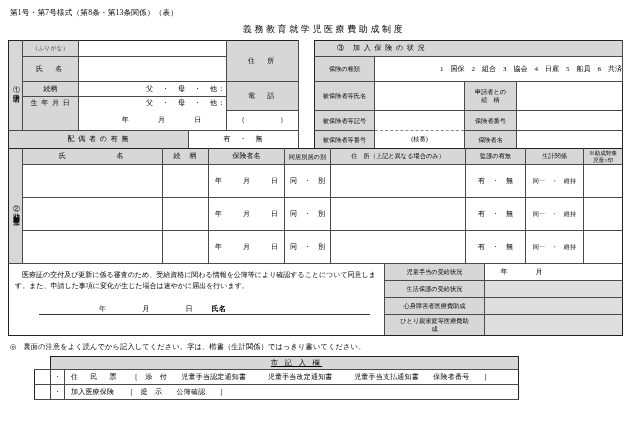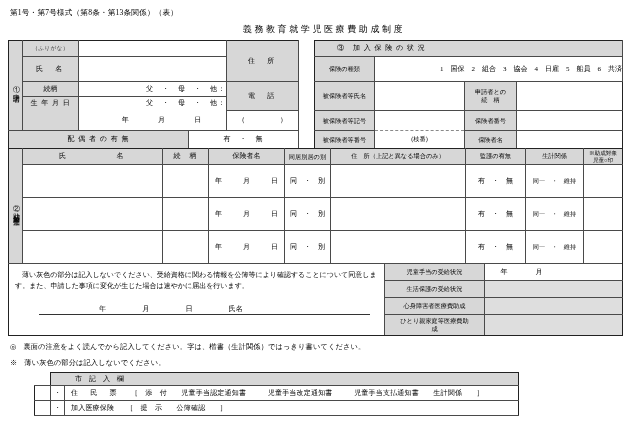--- a/index.html
+++ b/index.html
@@ -270,26 +270,26 @@
 
   <table style="width:614px;margin-top:-1px;">
     <colgroup>
       <col style="width:376px">
         <col style="width:100px">
         <col style="width:138px">
     </colgroup>
     <tbody>
         <tr>
       <td class="thick-left thick-bot" rowspan="4" style="vertical-align:top;">
-        <div class="consent">　薄い灰色の部分は記入しないでください、受給資格に関わる情報を公簿等により確認することについて同意します。また、申請した事項に変化が生じた場合は速やかに届出を行います。</div>
+        <div class="consent">　医療証の交付及び更新に係る審査のため、受給資格に関わる情報を公簿等により確認することについて同意します。また、申請した事項に変化が生じた場合は速やかに届出を行います。</div>
         <div class="sig-line">
           <span style="margin-left:60px;">年</span>
           <span style="margin-left:36px;">月</span>
           <span style="margin-left:36px;">日</span>
-          <span style="margin-left:36px;">氏名</span>
+          <span style="margin-left:19px;font-weight:bold;">氏名</span>
         </div>
       </td>
       <td class="shade small" style="height:16px;">
         <span>児童手当の受給状況</span>
       </td>
       <td class="thick-right">
         <span style="margin-right:64px;">年　　　　月</span>
       </td>
     </tr>
     <tr>
@@ -310,46 +310,42 @@
       </td>
       <td class="shade2 thick-right thick-bot"></td>
     </tr>
   </tbody>
     </table>
 
   <div class="notes">
     <div class="note">
       <span class="mk">◎</span>
       <span>裏面の注意をよく読んでから記入してください。字は、楷書（生計関係）ではっきり書いてください。</span>
-    </div>
-    <div class="note">
-      <span class="mk">※</span>
-      <span>薄い灰色の部分は記入しないでください。</span>
     </div>
   </div>
 
   <table style="width:484px;margin-left:26px;margin-top:-2px;">
     <colgroup>
       <col style="width:16px">
         <col style="width:14px">
         <col style="width:454px">
     </colgroup>
     <tbody>
         <tr>
       <td class="hole" style="border:none;"></td>
-      <td class="shade thick-top thick-left thick-right" colspan="2" style="height:12px;width:128px;text-align:left;padding-left:24px;">
+      <td class="shade thick-top thick-left thick-right" colspan="2" style="height:12px;width:128px;text-align:center;padding-left:24px;text-decoration:underline;">
         <span class="sp2">市 記 入 欄</span>
       </td>
     </tr>
     <tr>
       <td class="thick-left" style="height:14px;"></td>
       <td><span>・</span></td>
       <td class="b-row-txt thick-right">
         <span class="sp2">住　民　票</span>
-        <span style="margin-left:10px;">［　添　付　　児童手当認定通知書　　　児童手当改定通知書　　　児童手当支払通知書　　生計関係　　］</span>
+        <span style="margin-left:10px;">［　添　付　　児童手当認定通知書　　　児童手当改定通知書　　　児童手当支払通知書　　保険者番号　　］</span>
       </td>
     </tr>
     <tr>
       <td class="thick-left" style="height:14px;"></td>
       <td><span>・</span></td>
       <td class="b-row-txt thick-right">
         <span>加入医療保険</span>
         <span style="margin-left:10px;">［　提　示　　公簿確認　　］</span>
       </td>
     </tr>

